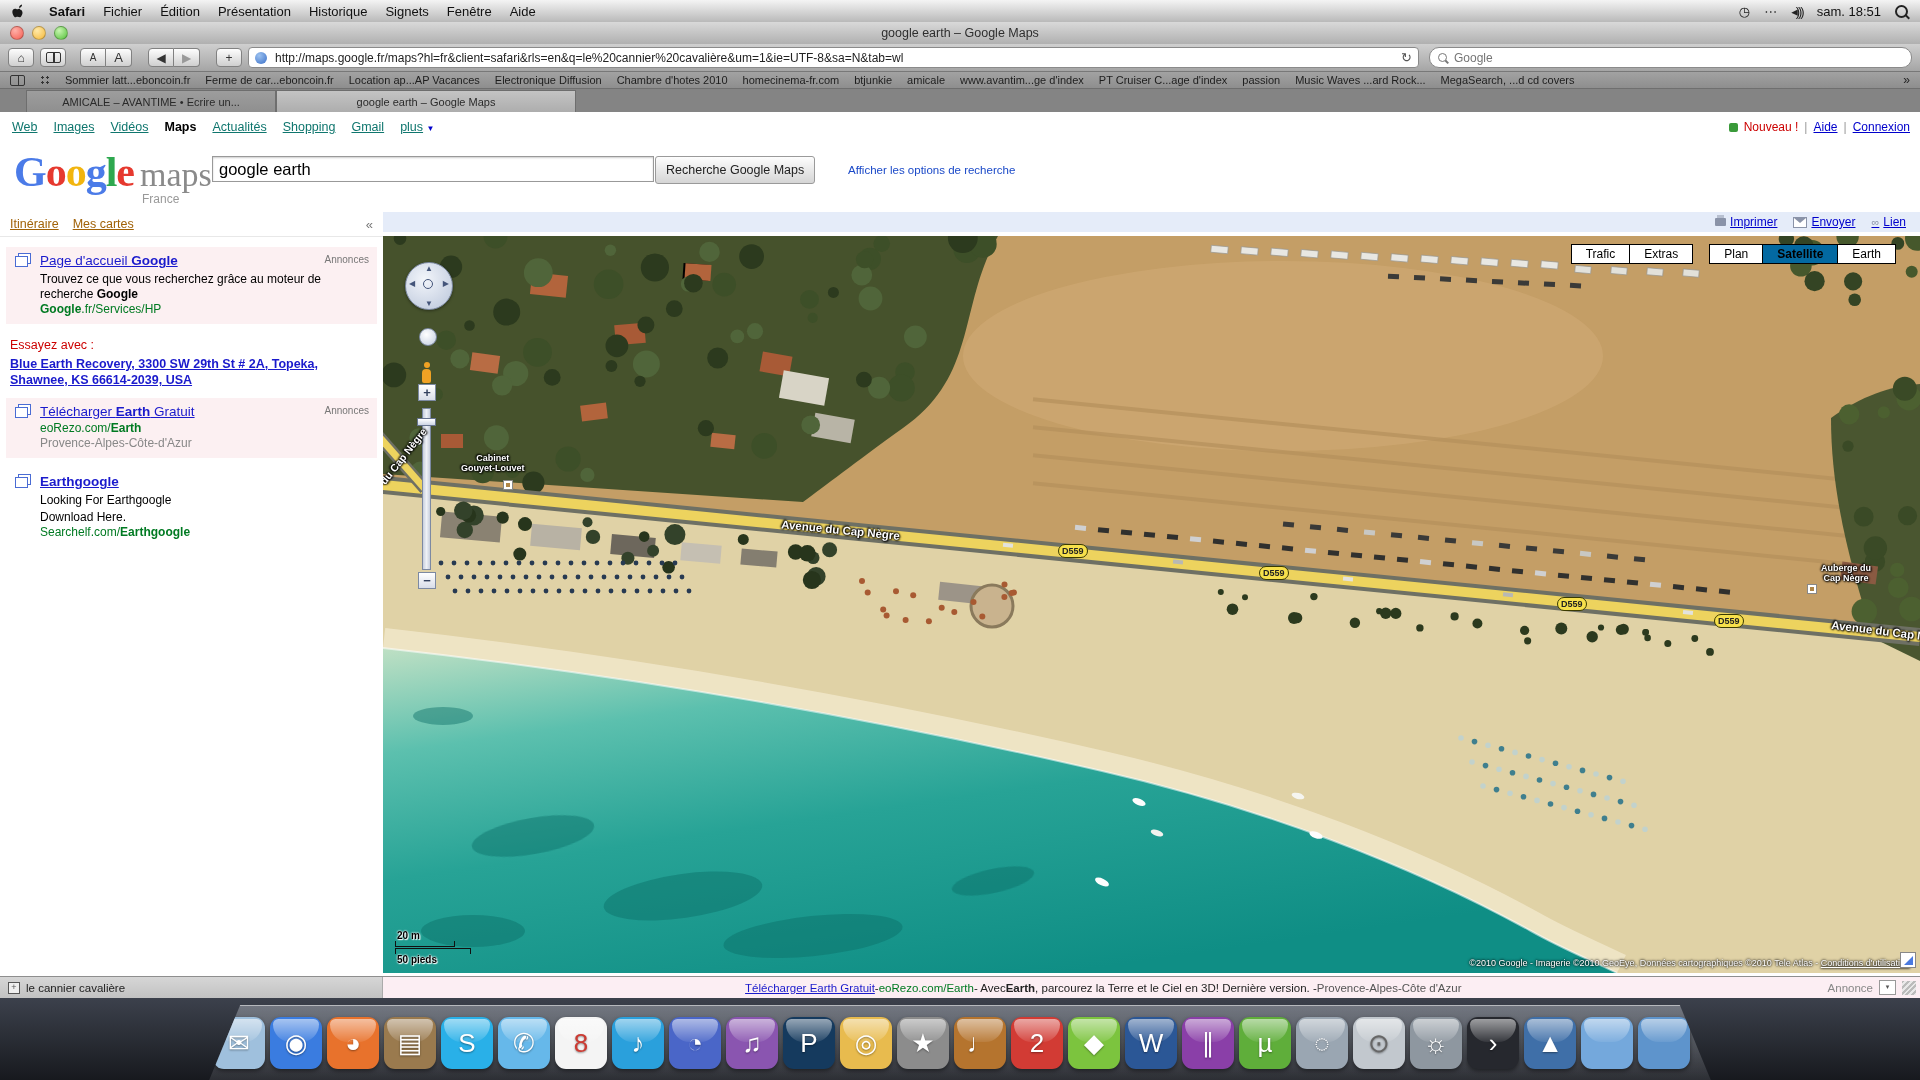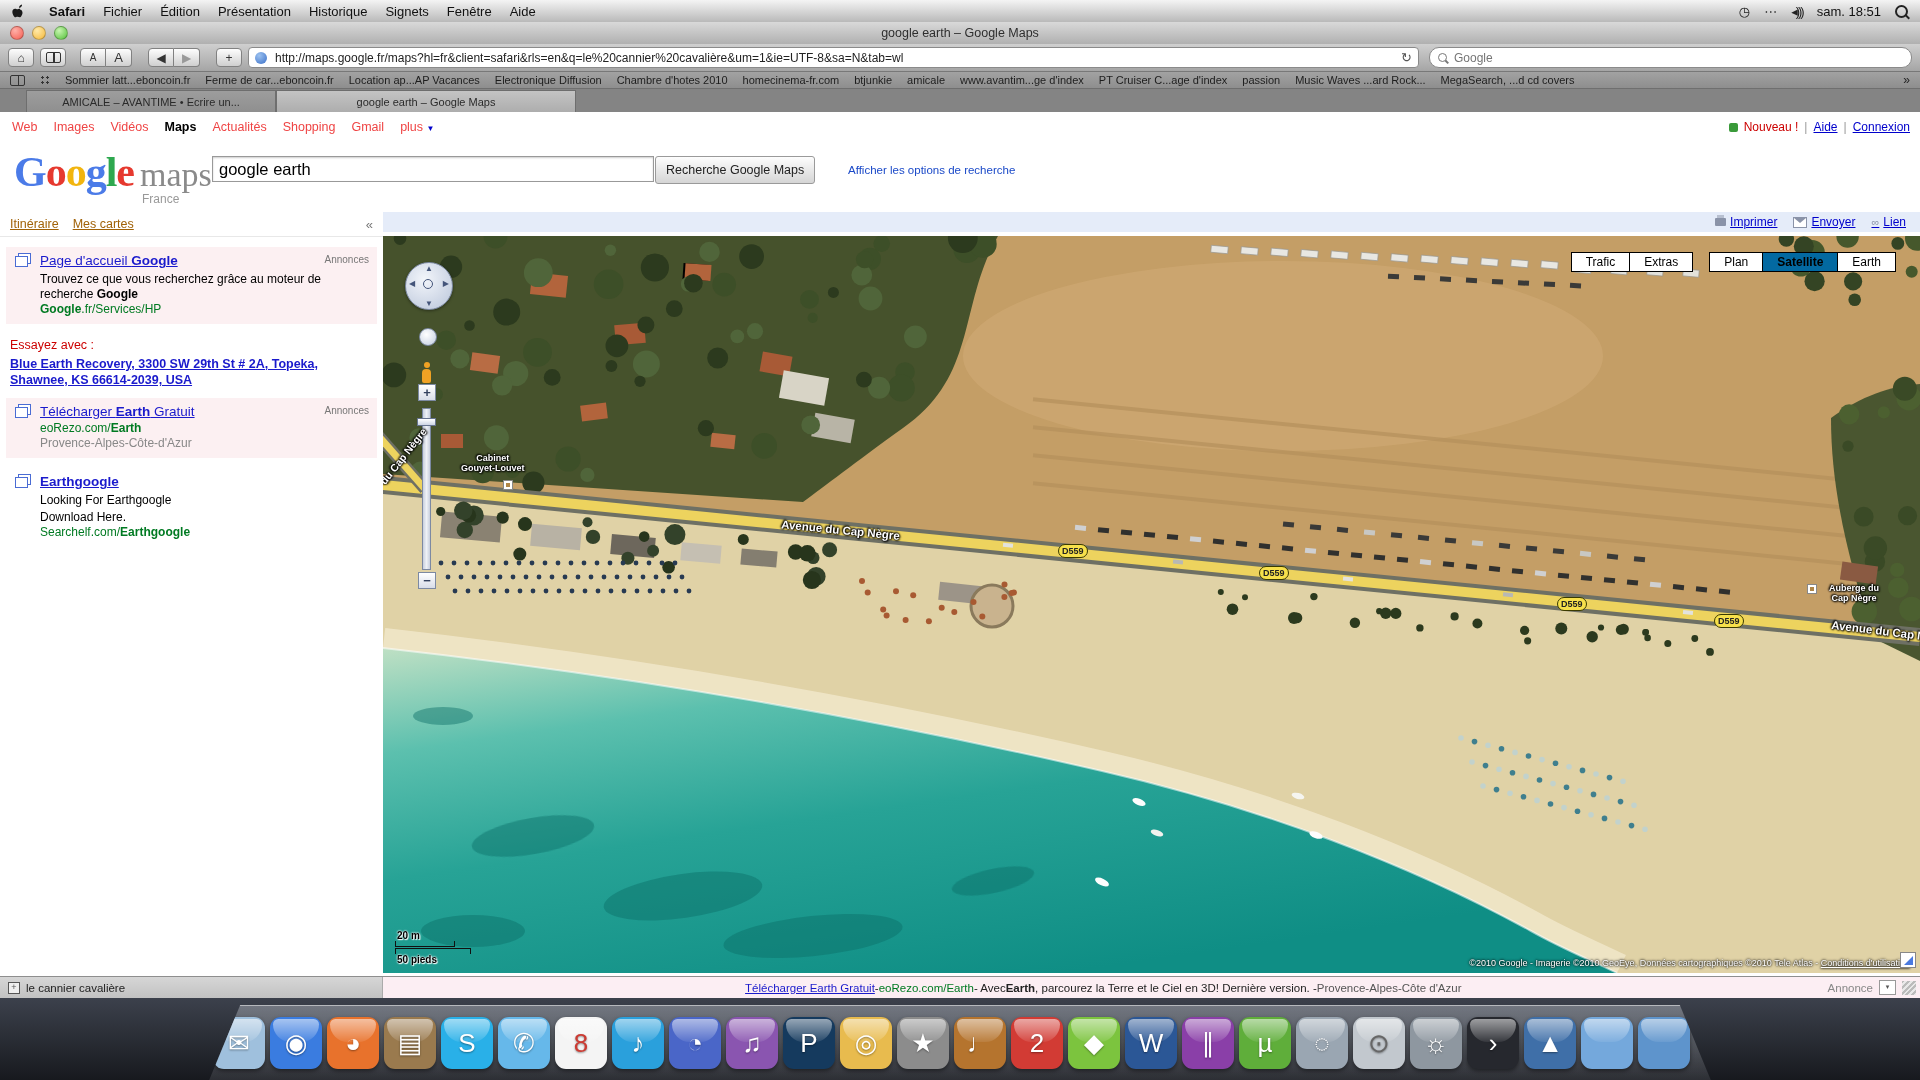--- a/index.html
+++ b/index.html
@@ -60,21 +60,21 @@
   .bm-more{margin-left:auto;font-size:12px;color:#222;}
   
   .tabbar{position:absolute;top:67px;left:0;right:0;height:23px;background:#848484;border-bottom:1px solid #6a6a6a;display:flex;align-items:flex-end;}
   .tab{height:22px;display:flex;align-items:center;justify-content:center;font-size:11px;color:#2a2a2a;
     border:1px solid #6e6e6e;border-bottom:none;box-sizing:border-box;padding:0 18px;}
   .tab.inactive{background:linear-gradient(#9d9d9d,#8f8f8f);width:250px;margin-left:26px;}
   .tab.active{background:linear-gradient(#c4c4c4,#adadad);width:300px;}
   
   .gnav{position:absolute;top:90px;left:0;right:0;height:30px;background:#fff;display:flex;align-items:center;font-size:12.5px;}
   .gnav .links{display:flex;gap:16px;padding-left:12px;}
-  .glink{color:#ef4444;}
+  .glink{color:#0f766e;text-decoration:underline;}
   .glink.current{color:#000;font-weight:bold;text-decoration:none;}
   .caret{color:#0000cc;font-size:8px;}
   .gnav-right{margin-left:auto;padding-right:10px;display:flex;gap:6px;align-items:center;font-size:12px;}
   .new-ic{width:9px;height:9px;background:#3a9a3a;border-radius:2px;display:inline-block;}
   .nouveau{color:#cc0000;}
   .sep{color:#999;}
   .acct{color:#0000cc;text-decoration:underline;}
   
   .searchrow{position:absolute;top:120px;left:0;right:0;height:70px;background:#fff;}
   .logo{position:absolute;left:14px;top:6px;font-family:"Liberation Serif",serif;}
@@ -120,21 +120,21 @@
   .road-label{font-size:11.5px;}
   .d559{position:absolute;background:#f7e04b;border:1px solid #3a3a00;border-radius:7px;
     font-size:9px;font-weight:bold;color:#222;padding:0 3px;line-height:12px;}
   .poi{font-size:9px;line-height:1.1;text-align:center;}
   .poi-ico{position:absolute;width:10px;height:10px;background:#fff;border:1px solid #888;box-sizing:border-box;}
   .poi-ico:after{content:"";position:absolute;left:2px;top:2px;right:2px;bottom:2px;background:#b08648;}
   
   .mapbtns{position:absolute;top:8px;right:24px;display:flex;gap:16px;}
   .btnrow{display:flex;}
   .mbtn{background:#fff;border:1px solid #000;font-size:12px;color:#000;padding:2px 14px;white-space:nowrap;}
-  .btnrow .mbtn{border-left-width:0;margin-top:8px;}
+  .btnrow .mbtn{border-left-width:0;}
   .btnrow .mbtn:first-child{border-left-width:1px;}
   .mbtn.sel{background:#0369a1;font-weight:bold;}
   
   .pan{position:absolute;left:22px;top:26px;width:46px;height:46px;border-radius:50%;
     background:radial-gradient(circle at 40% 35%,#f2f5fa,#b9c5da);border:1px solid #7c89a2;
     box-shadow:0 1px 3px rgba(0,0,0,.4);}
   .pan span{position:absolute;font-size:8px;color:#44557a;}
   .pan .n{left:19px;top:1px;} .pan .s{left:19px;bottom:1px;} .pan .w{left:3px;top:16px;} .pan .e{right:3px;top:16px;}
   .pan .ctr{left:17px;top:16px;width:10px;height:10px;border:1.5px solid #44557a;border-radius:50%;box-sizing:border-box;}
   .svbtn{position:absolute;left:36px;top:92px;width:16px;height:16px;border-radius:50%;
@@ -780,21 +780,21 @@
       <div class="zhandle"></div>
       <div class="zbtn" style="top:336px;">−</div>
 
       <div class="mlabel road-label" style="left:398px;top:288px;transform:rotate(5.6deg);">Avenue du Cap Nègre</div>
       <div class="mlabel road-label" style="left:1448px;top:390px;transform:rotate(7deg);">Avenue du Cap Nègre</div>
       <div class="mlabel road-label" style="left:-14px;top:214px;transform:rotate(-52deg);font-size:10.5px;">du Cap Nègre</div>
       <div class="d559" style="left:675px;top:308px;">D559</div>
       <div class="d559" style="left:876px;top:330px;">D559</div>
       <div class="d559" style="left:1174px;top:361px;">D559</div>
       <div class="d559" style="left:1331px;top:378px;">D559</div>
-      <div class="mlabel poi" style="left:1438px;top:348px;margin-left:8px;">
+      <div class="mlabel poi" style="left:1438px;top:328px;">
         <div>Auberge du</div>
           <div>Cap Nègre</div>
       </div>
       <div class="poi-ico" style="left:1424px;top:348px;"></div>
       <div class="mlabel poi" style="left:78px;top:218px;">
         <div>Cabinet</div>
           <div>Gouyet-Louvet</div>
       </div>
       <div class="poi-ico" style="left:120px;top:244px;"></div>
 

